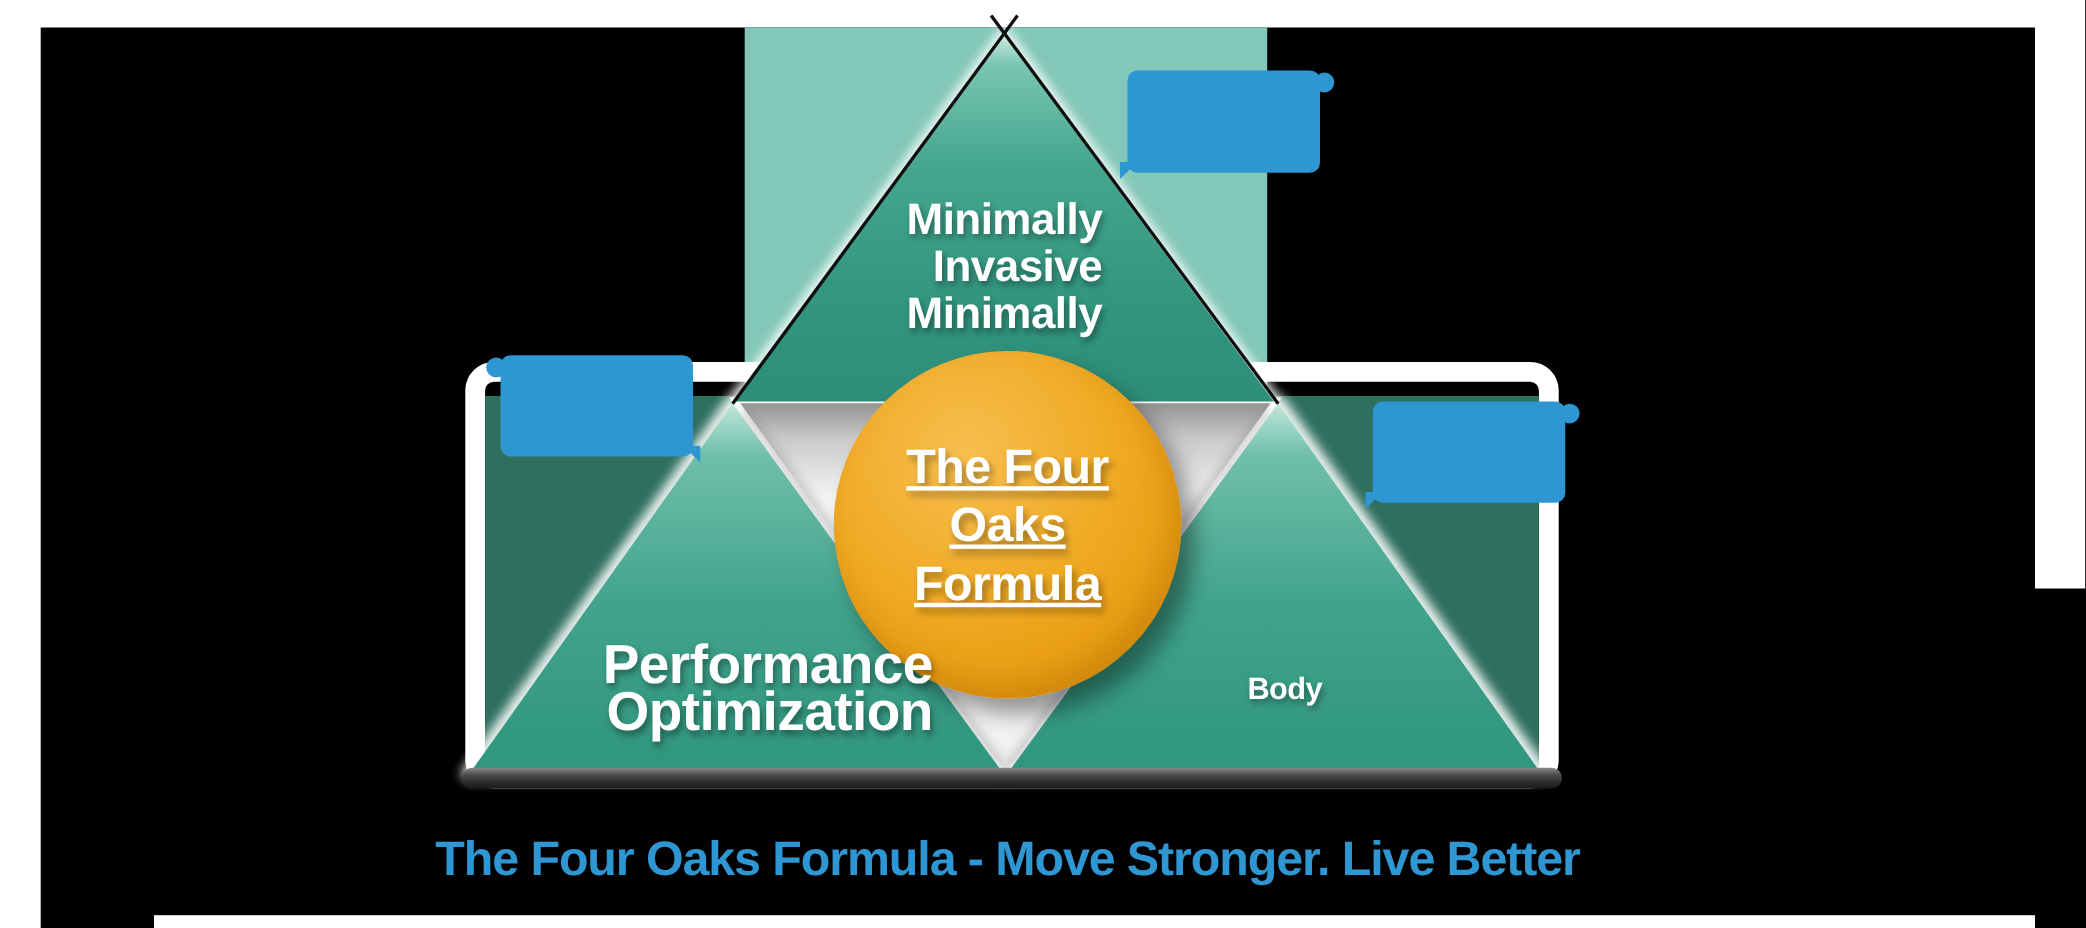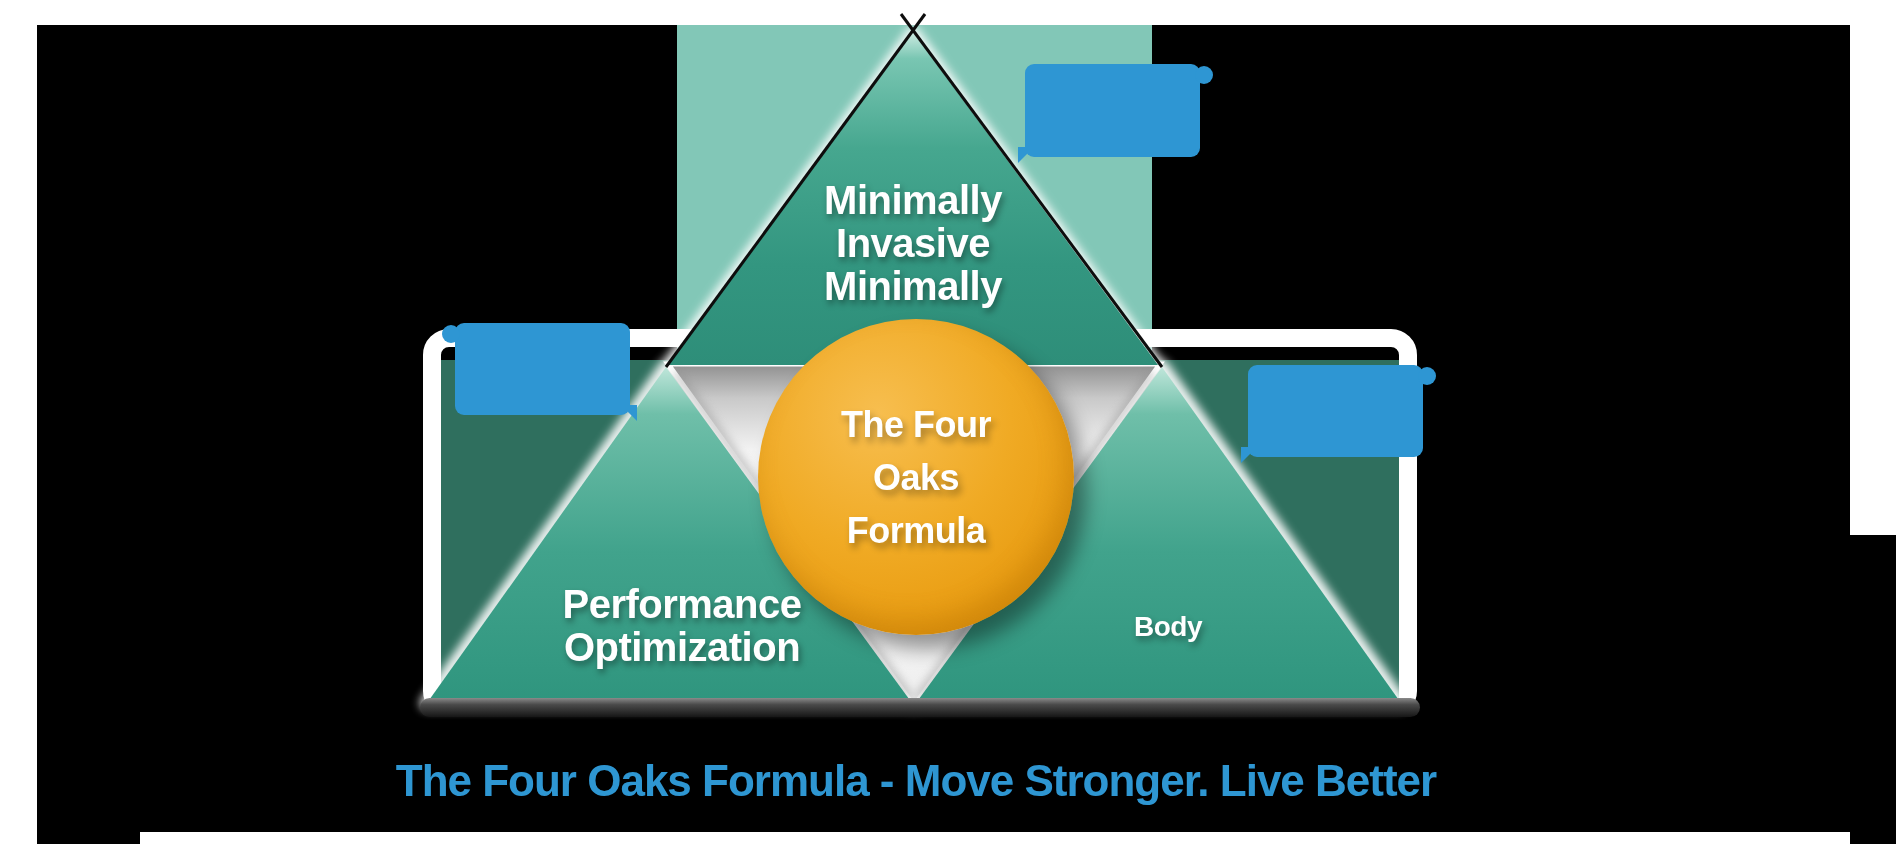--- a/index.html
+++ b/index.html
@@ -19,40 +19,40 @@
   
   .panel{position:absolute;background:#2F6F5E;}
   .panel-left{left:441px;top:360px;width:300px;height:338px;}
   .panel-right{left:1100px;top:360px;width:299px;height:338px;}
   .pyramid-svg{position:absolute;left:0;top:0;}
   
   .badge{position:absolute;left:758px;top:319px;width:316px;height:316px;border-radius:50%;
          background:radial-gradient(circle at 38% 30%, #F7BE4F 0%, #F0AA24 45%, #E89B10 76%, #D58D0C 100%);
          box-shadow:12px 14px 20px rgba(0,0,0,0.40), inset -8px -14px 26px rgba(160,95,0,0.30);
          display:flex;align-items:center;justify-content:center;}
-  .badge-text{color:#fff;font-weight:700;font-size:36px;line-height:53px;text-align:center;
-              letter-spacing:-0.5px;text-shadow:3px 5px 7px rgba(0,0,0,0.33);}
+  .badge-text{color:#fff;font-weight:700;font-size:44px;line-height:53px;text-align:center;
+              letter-spacing:-0.5px;text-shadow:3px 5px 7px rgba(0,0,0,0.33);text-decoration:underline;}
   .badge-text span{display:block;}
   
   .bubble{position:absolute;background:#2E96D3;border-radius:9px;}
   .bubble-top{left:1025px;top:64px;width:175px;height:93px;}
   .bubble-left{left:455px;top:323px;width:175px;height:92px;}
   .bubble-right{left:1248px;top:365px;width:175px;height:92px;}
   .dot{position:absolute;width:18px;height:18px;border-radius:50%;background:#2E96D3;}
   .dot-tr{right:-13px;top:2px;}
   .dot-tl{left:-13px;top:2px;}
   .tail{position:absolute;width:16px;height:16px;background:#2E96D3;}
   .tail-dl{left:-7px;bottom:-6px;clip-path:polygon(0 100%, 0 0, 100% 0);}
   .tail-dr{right:-7px;bottom:-6px;clip-path:polygon(100% 100%, 0 0, 100% 0);}
   
   .lbl{position:absolute;transform:translate(-50%,-50%);color:#fff;font-weight:700;
-       text-align:center;text-shadow:2px 4px 6px rgba(0,0,0,0.38);letter-spacing:-0.5px;}
+       text-align:right;text-shadow:2px 4px 6px rgba(0,0,0,0.38);letter-spacing:-0.5px;}
   .lbl span{display:block;}
   .lbl-apex{left:913px;top:243px;font-size:40px;line-height:43px;}
-  .lbl-bl{left:682px;top:626px;font-size:40px;line-height:43px;}
+  .lbl-bl{left:698px;top:626px;font-size:50px;line-height:43px;}
   .lbl-br{left:1168px;top:626px;font-size:28px;line-height:43px;}
   
   .tagline{position:absolute;left:916px;top:781px;transform:translate(-50%,-50%);
            color:#2E96D2;font-weight:700;font-size:44px;letter-spacing:-1px;white-space:nowrap;}
 </style>
 </head>
 <body>
 
 <div class="stage">
 

